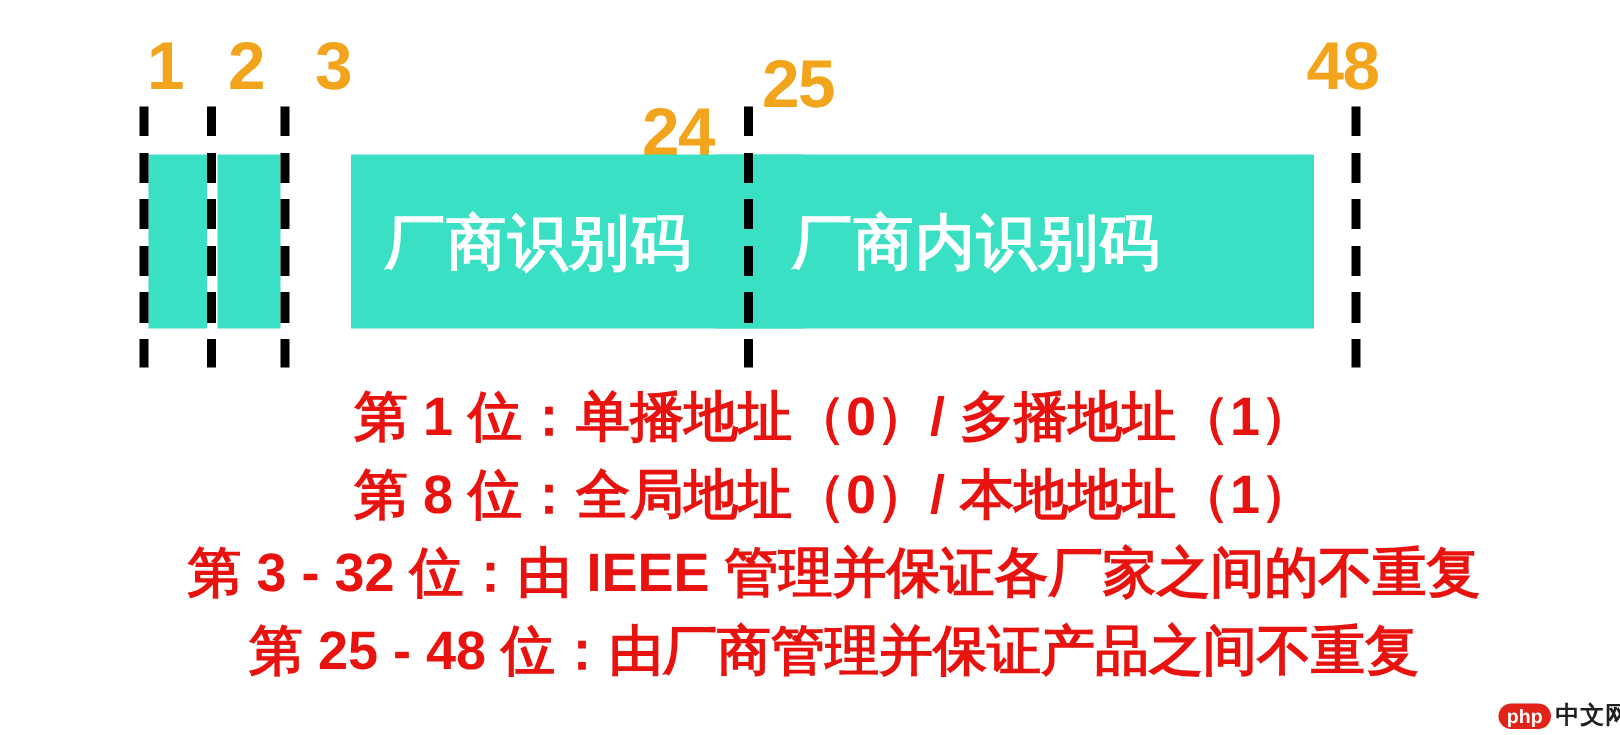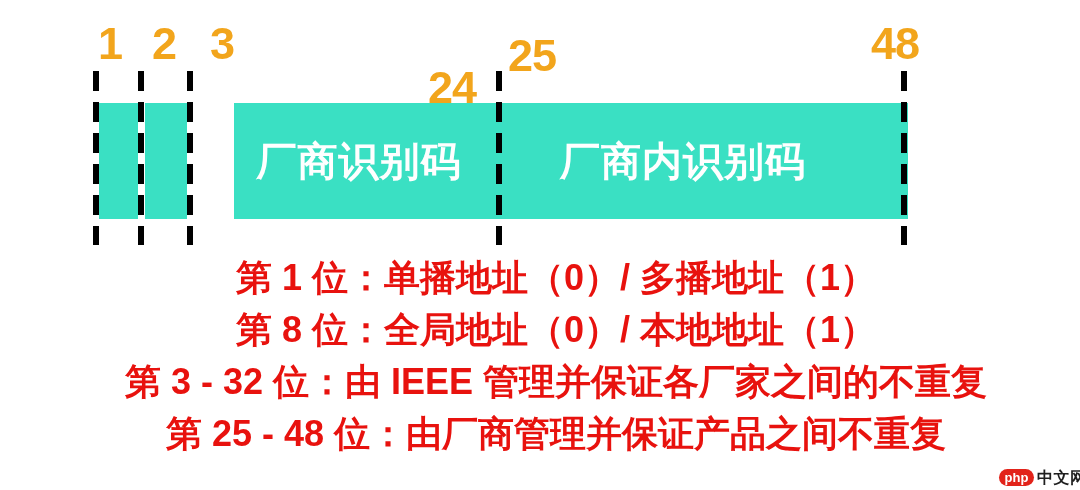--- a/index.html
+++ b/index.html
@@ -38,21 +38,21 @@
   
   .seg {
     position: absolute;
     top: 103px;
     height: 116px;
     background: var(--bar-color, #3ae0c3);
   }
   .seg-1 { left: 99px;  width: 39px;  }
   .seg-2 { left: 145px; width: 42px;  }
   .seg-3 { left: 194px; width: 302px; margin-left: 40px; }
-  .seg-4 { left: 510px; width: 398px; }
+  .seg-4 { left: 478px; width: 398px; }
   .seg-label {
     display: flex;
     align-items: center;
     justify-content: center;
     width: 100%;
     height: 100%;
     transform: translateX(-26px);
     color: #ffffff;
     font-size: 40px;
     font-weight: bold;

